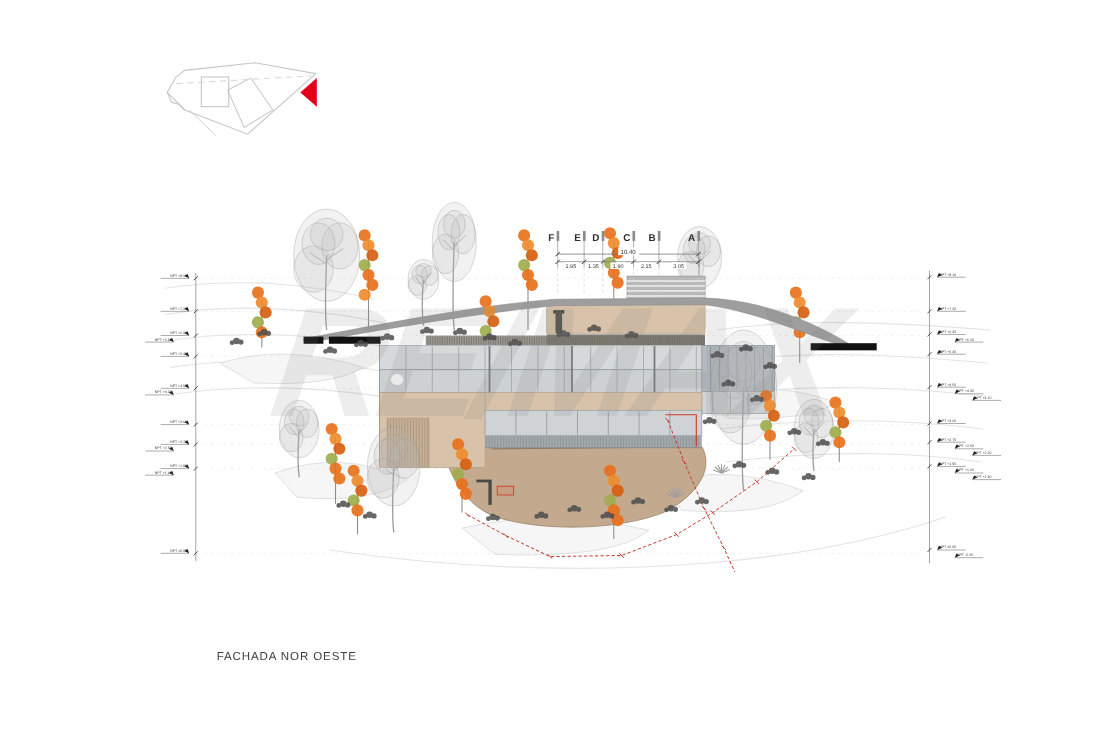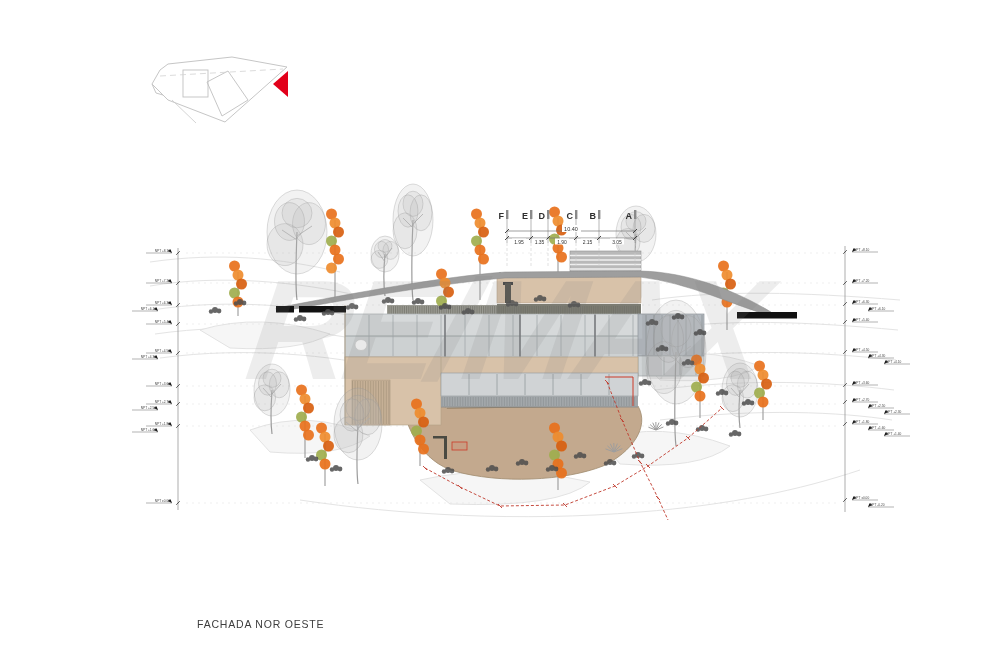--- a/index.html
+++ b/index.html
@@ -3,21 +3,21 @@
 <meta charset="utf-8">
 <style>
   html,body{margin:0;padding:0;background:#ffffff;}
   .stage{position:relative;width:1000px;height:667px;background:#fff;overflow:hidden;
          font-family:"Liberation Sans",sans-serif;}
   .stage svg{position:absolute;left:0;top:0;}
   .watermark{position:absolute;left:250px;top:248px;font-family:"Liberation Sans",sans-serif;
              font-style:italic;font-weight:900;font-size:142px;letter-spacing:-7px;
              color:rgba(125,125,125,0.14);transform:skewX(-8deg);white-space:nowrap;
              pointer-events:none;user-select:none;}
-  .drawing-title{position:absolute;left:197px;top:618px;font-size:10.5px;color:#3d3d3d;
+  .drawing-title{position:absolute;left:197px;top:591px;font-size:10.5px;color:#3d3d3d;
                  letter-spacing:0.8px;text-align:center;}
   text{font-family:"Liberation Sans",sans-serif;}
 </style>
 </head>
 <body>
 
 <div class="stage" style="--wall: #d8c2a9; --terrain: #c3a98e; --roof: #9e9e9e; --glass: #d6d9da; --bred: #c0392b;">
 
   <svg width="1000" height="667" viewBox="0 0 1000 667">
 

